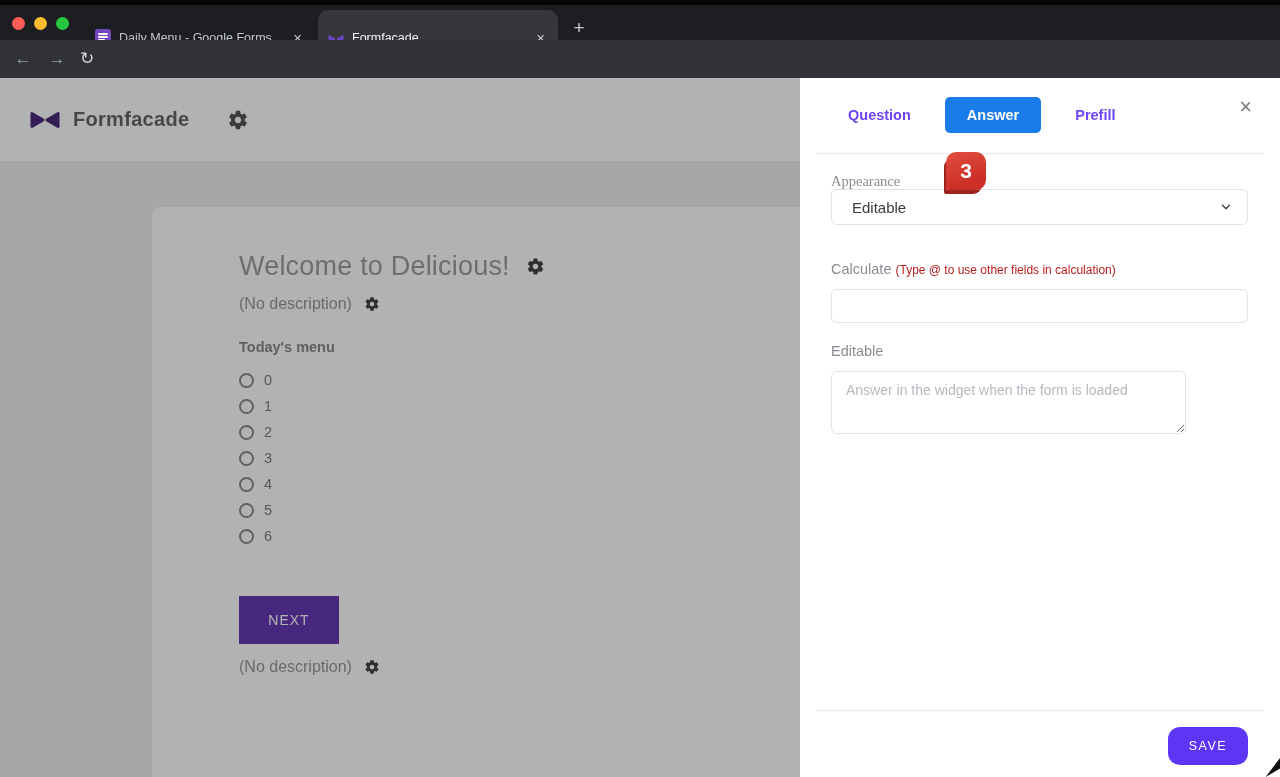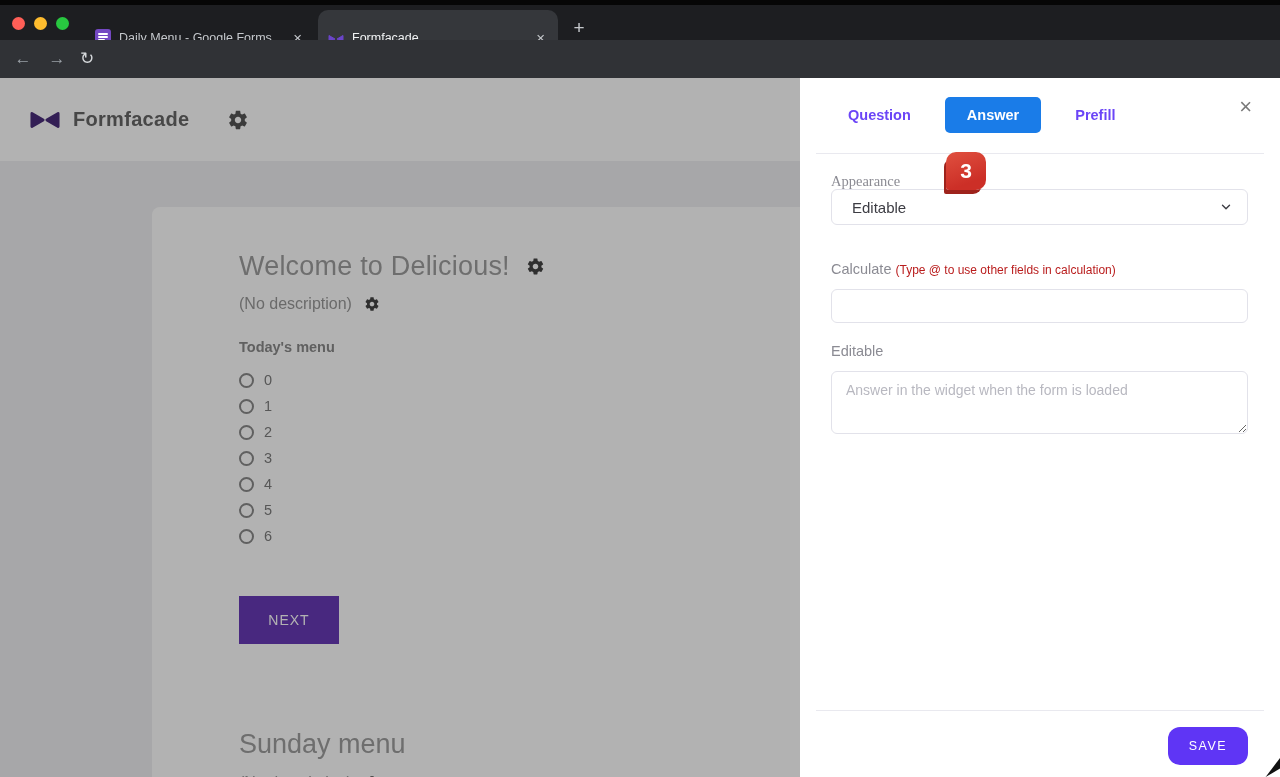--- a/index.html
+++ b/index.html
@@ -77,21 +77,21 @@
 
   .field-label { position:absolute; left:31px; font-size:14.5px; color:#8b8b93; }
   .lbl-appearance { top:95px;font-family:Liberation Serif, serif; }
   .lbl-calculate { top:183px; }
   .lbl-prefill { top:265px; }
   .field-hint { font-size:12px; color:#b91c1c; }
 
   .select-box { position:absolute; left:31px; top:111px; width:417px; height:36px; border:1px solid #e2e2ea; border-radius:6px; background:#fff; display:flex; align-items:center; padding:0 14px 0 20px; }
   .select-value { font-size:15px; color:#3c3c43; flex:1; }
   .calc-input { position:absolute; left:31px; top:211px; width:417px; height:34px; border:1px solid #e2e2ea; border-radius:6px; background:#fff; font-size:14px; color:#3c3c43; padding:0 14px; font-family:"Liberation Sans", sans-serif; }
-  .prefill-area { position:absolute; left:31px; top:293px; width:417px; height:63px; border:1px solid #e2e2ea; border-radius:6px; background:#fff; font-size:14px; color:#3c3c43; padding:10px 14px; resize:both; font-family:"Liberation Sans", sans-serif; }
+  .prefill-area { position:absolute; left:31px; top:293px; width:355px; height:63px; border:1px solid #e2e2ea; border-radius:6px; background:#fff; font-size:14px; color:#3c3c43; padding:10px 14px; resize:both; font-family:"Liberation Sans", sans-serif; }
   .prefill-area::placeholder { color:#b8b8c0; }
 
   .save-btn { position:absolute; left:368px; top:649px; width:80px; height:38px; background:#5f35f5; color:#ffffff; border:none; border-radius:12px; font-size:12.5px; letter-spacing:1.5px; font-family:"Liberation Sans", sans-serif; }
 
   .cursor-arrow { position:absolute; right:0; bottom:0; width:16px; height:19px; background:#111; clip-path:polygon(100% 0, 10% 100%, 100% 55%); z-index:9; }
 </style>
 </head>
 <body>
 
 <div class="tabstrip">
@@ -204,21 +204,20 @@
         <div class="radio-row">
           <span class="radio-circle"></span>
           <span class="radio-label">5</span>
         </div>
         <div class="radio-row">
           <span class="radio-circle"></span>
           <span class="radio-label">6</span>
         </div>
       </div>
     <button class="next-btn">NEXT</button>
-    <div class="section2-title">Sunday menu</div>
     <div class="section2-desc-row">
       <span class="form-desc">(No description)</span>
       <svg width="16" height="16" viewBox="0 0 24 24">
         <path fill="#444444" d="M19.4 13c.04-.33.06-.66.06-1s-.02-.67-.06-1l2.1-1.65c.19-.15.24-.42.12-.64l-2-3.46c-.12-.22-.39-.3-.61-.22l-2.49 1c-.52-.4-1.08-.73-1.69-.98l-.38-2.65C14.4 2.18 14.2 2 13.97 2h-3.94c-.23 0-.43.18-.47.4l-.38 2.65c-.61.25-1.17.59-1.69.98l-2.49-1c-.22-.08-.49 0-.61.22l-2 3.46c-.12.22-.07.49.12.64L4.6 11c-.04.33-.06.66-.06 1s.02.67.06 1l-2.1 1.65c-.19.15-.24.42-.12.64l2 3.46c.12.22.39.3.61.22l2.49-1c.52.4 1.08.73 1.69.98l.38 2.65c.04.22.24.4.47.4h3.94c.23 0 .43-.18.47-.4l.38-2.65c.61-.25 1.17-.59 1.69-.98l2.49 1c.22.08.49 0 .61-.22l2-3.46c.12-.22.07-.49-.12-.64L19.4 13zM12 15.5c-1.93 0-3.5-1.57-3.5-3.5s1.57-3.5 3.5-3.5 3.5 1.57 3.5 3.5-1.57 3.5-3.5 3.5z"></path>
       </svg>
     </div>
   </div>
 
   <div class="dim-overlay"></div>
 </div>

